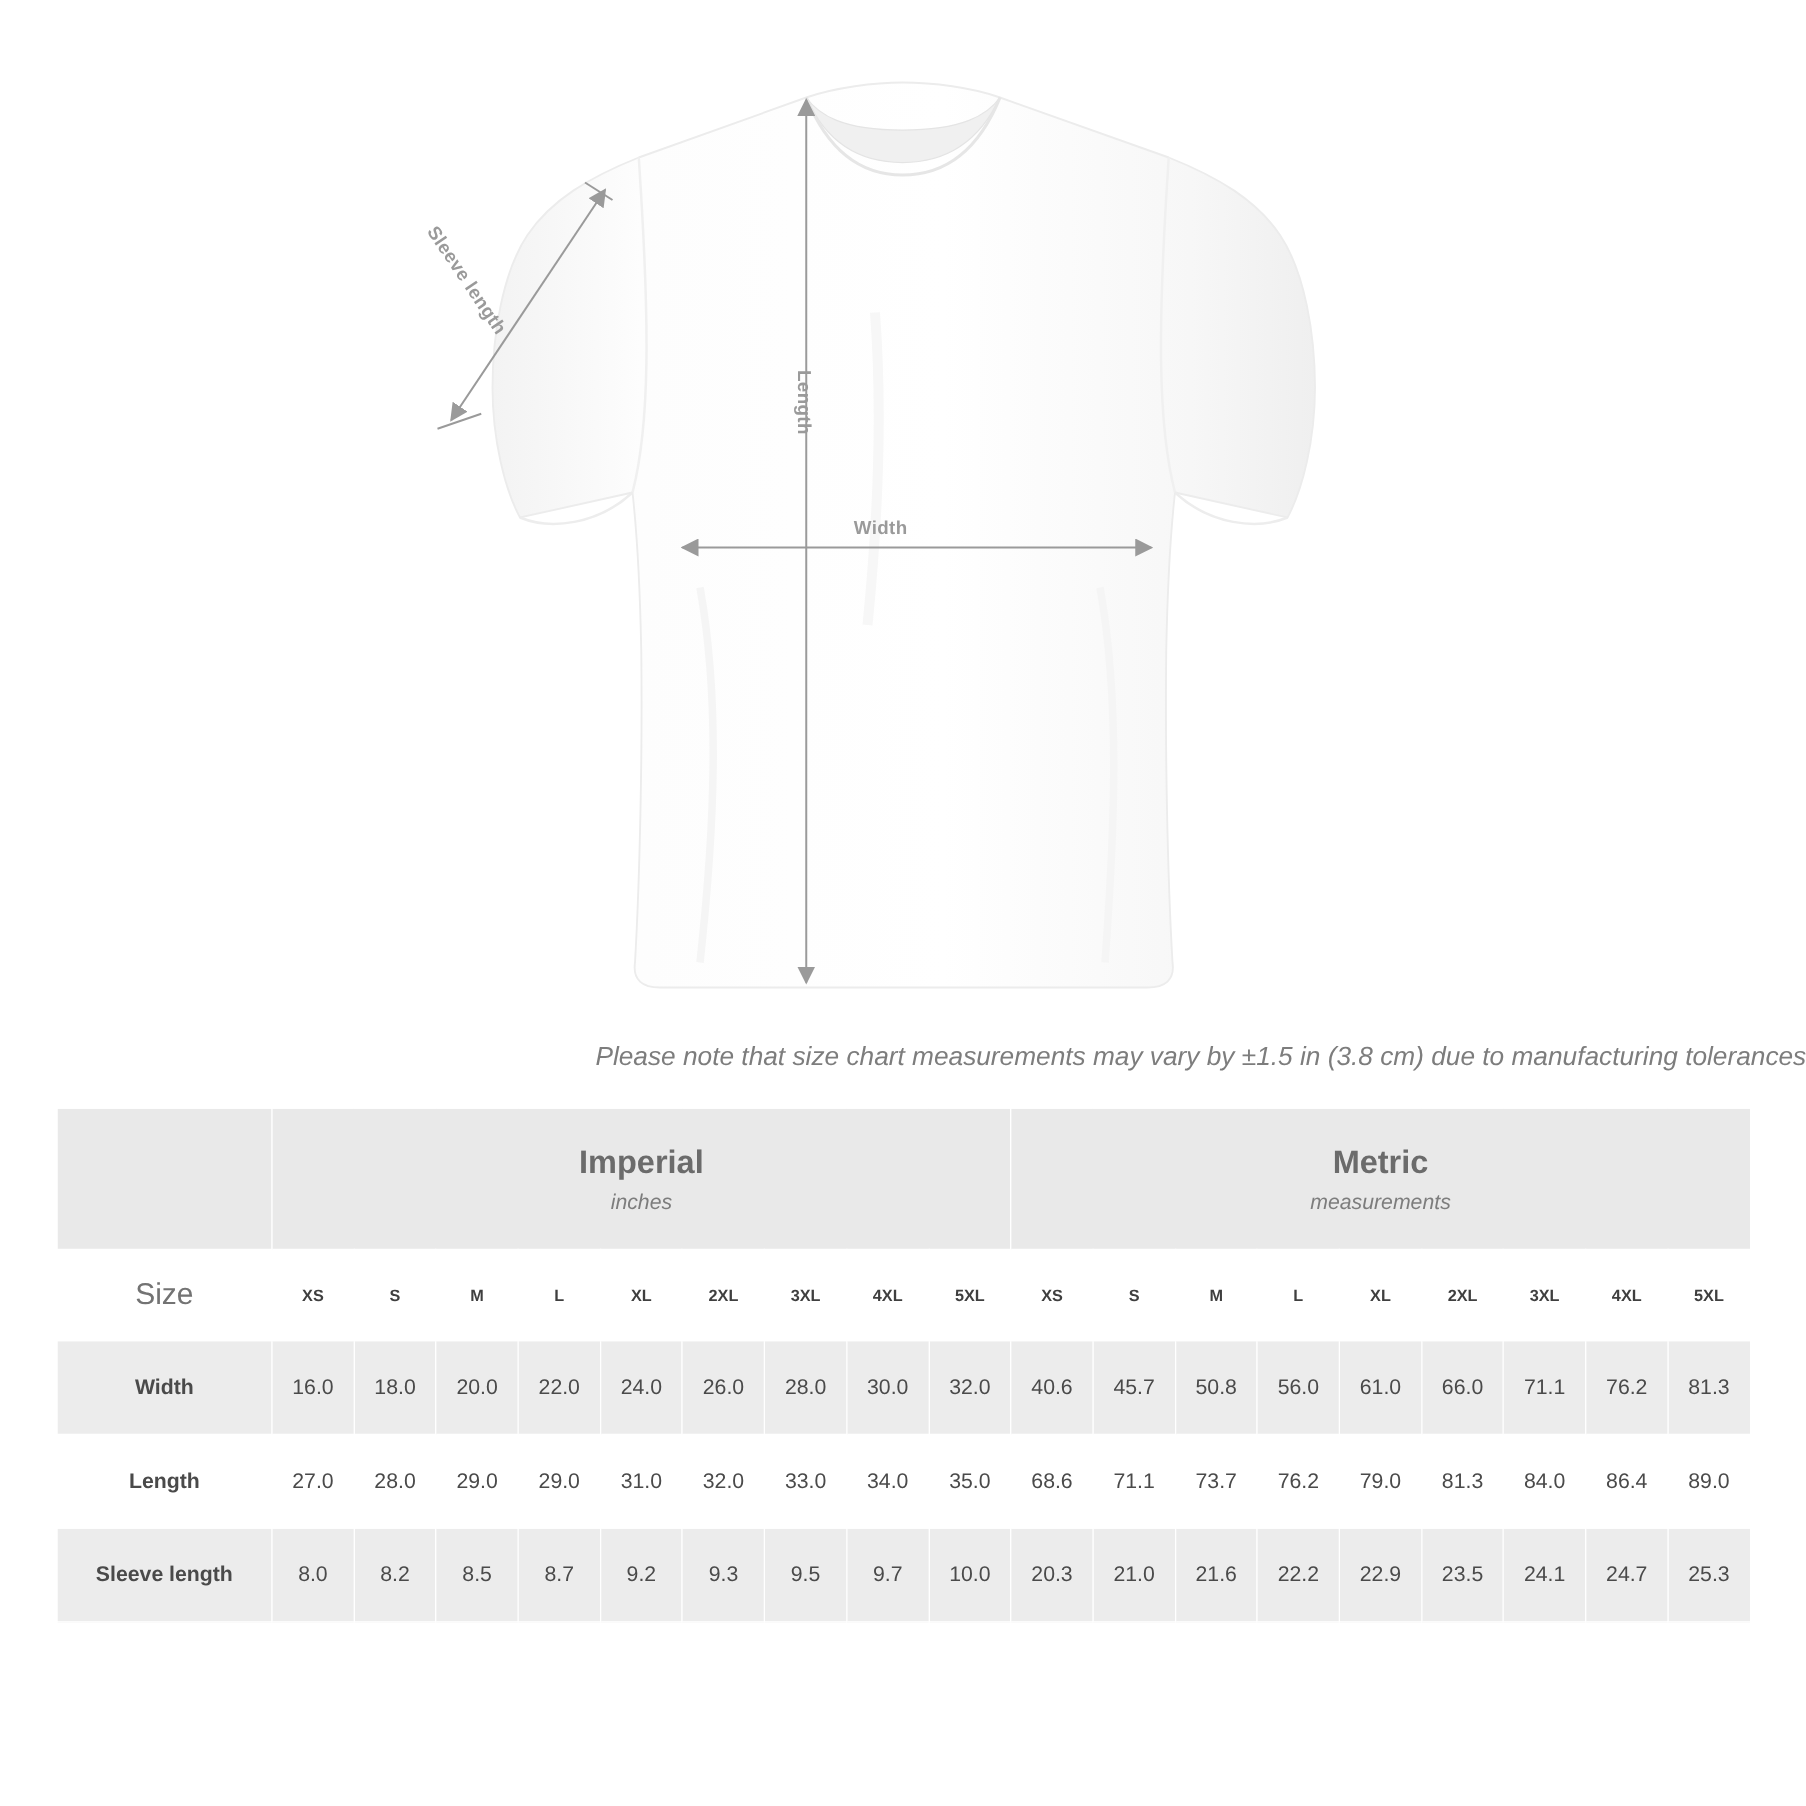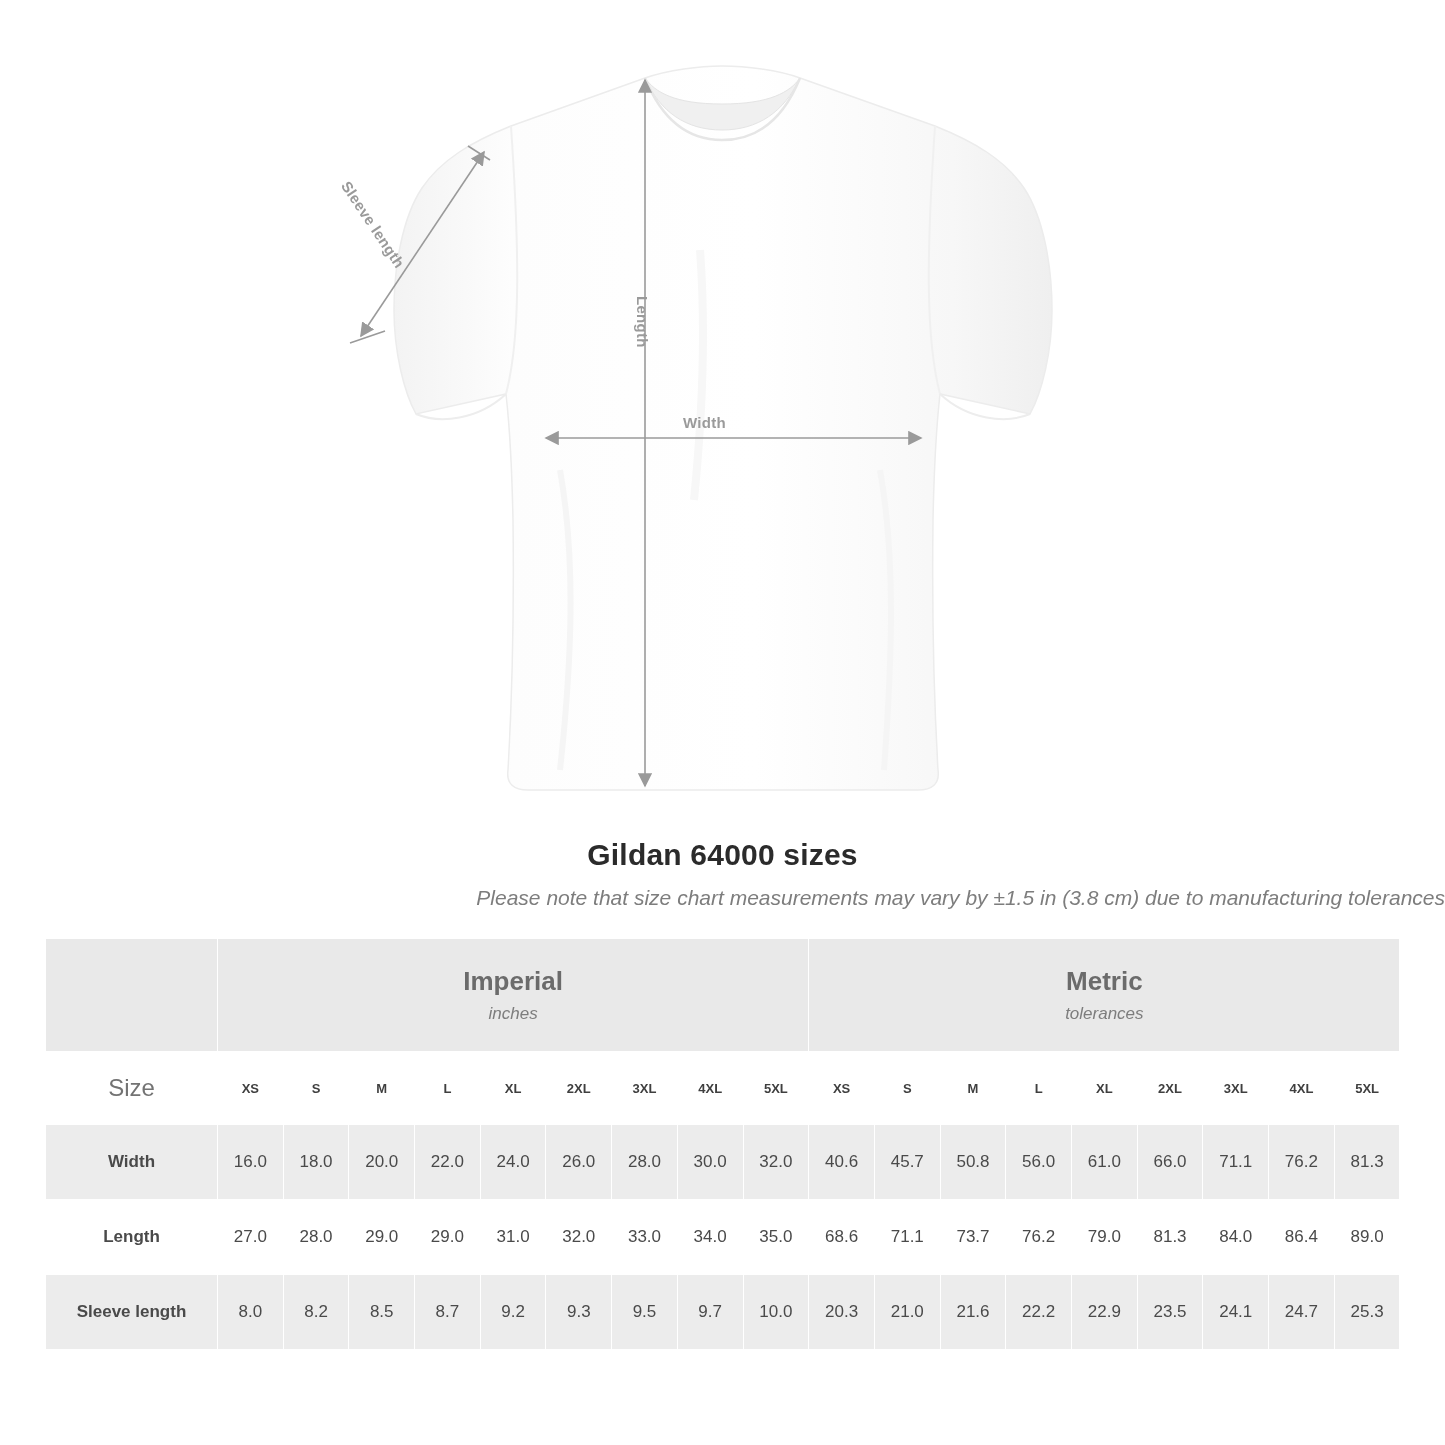--- a/index.html
+++ b/index.html
@@ -210,21 +210,20 @@
 
         <line x1="546" y1="438" x2="921" y2="438" stroke="#9a9a9a" stroke-width="1.6" marker-start="url(#arrowStart)" marker-end="url(#arrowEnd)"></line>
       </g>
     </svg>
 
     <div class="dim-label sleeve">Sleeve length</div>
     <div class="dim-label length">Length</div>
     <div class="dim-label width">Width</div>
   </div>
 
-  <h1 class="chart-title">Gildan 64000 sizes</h1>
   <p class="chart-note">Please note that size chart measurements may vary by ±1.5 in (3.8 cm) due to manufacturing tolerances</p>
 
   <div class="table-wrap">
     <table class="size-table">
       <colgroup>
         <col class="label-col">
         <col class="data-col">
           <col class="data-col">
           <col class="data-col">
           <col class="data-col">
@@ -245,21 +244,21 @@
       </colgroup>
       <tbody>
         <tr>
           <td class="blank-head"></td>
           <td class="unit-head" colspan="9">
             <div class="unit-name">Imperial</div>
             <div class="unit-sub">inches</div>
           </td>
           <td class="unit-head" colspan="9">
             <div class="unit-name">Metric</div>
-            <div class="unit-sub">tolerances</div>
+            <div class="unit-sub">measurements</div>
           </td>
         </tr>
 
         <tr class="head-row">
           <td class="rowlabel">Size</td>
           <td>XS</td>
           <td>S</td>
           <td>M</td>
           <td>L</td>
           <td>XL</td>

